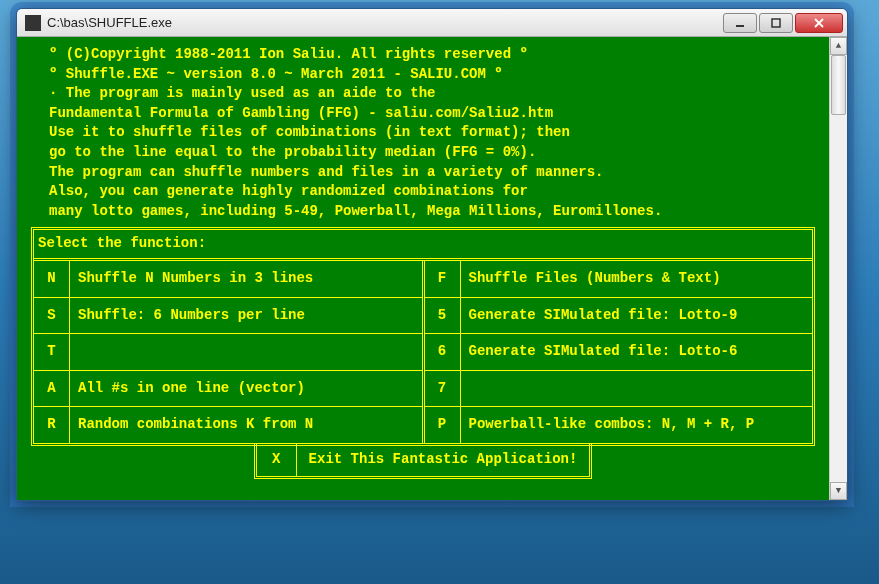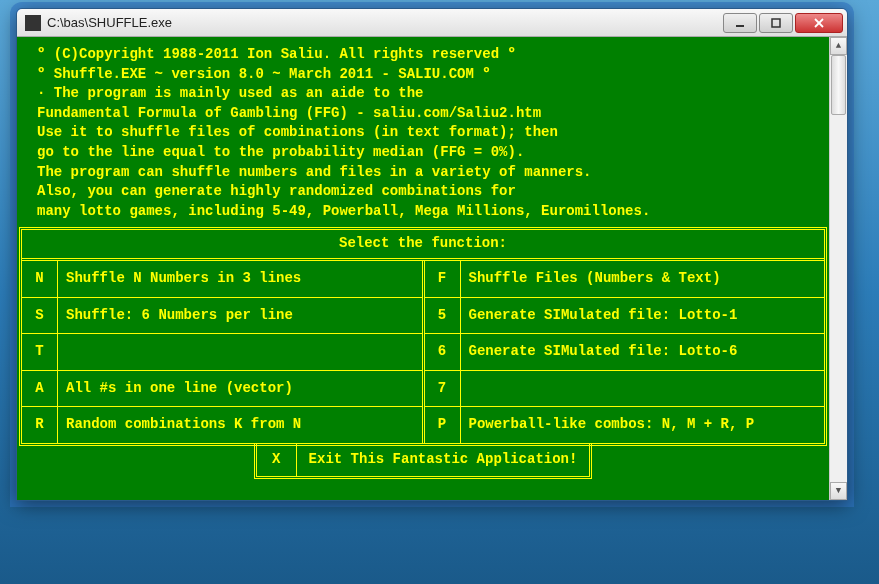--- a/index.html
+++ b/index.html
@@ -77,21 +77,21 @@
     position: absolute;
     top: 28px;
     left: 0;
     right: 18px;
     bottom: 0;
     background: #008000;
     color: #ffff00;
     font-family: 'Courier New', monospace;
     font-size: 14px;
     font-weight: bold;
-    padding: 8px 2px;
+    padding: 8px 14px;
     line-height: 1.4;
     overflow: hidden;
   }
   .scrollbar {
     position: absolute;
     top: 28px;
     right: 0;
     bottom: 0;
     width: 18px;
     background: #f0f0f0;
@@ -120,21 +120,21 @@
     border-radius: 2px;
   }
   .intro-line { padding-left: 18px; white-space: pre; }
   .dos-table {
     border: 3px double #ffff00;
     margin-top: 6px;
     border-collapse: separate;
     width: 100%;
   }
   .table-header {
-    text-align: center;
+    text-align: left;
     border-bottom: 3px double #ffff00;
     padding: 4px;
   }
   .menu-grid {
     display: flex;
   }
   .menu-col {
     flex: 1;
   }
   .menu-col.left { border-right: 3px double #ffff00; }
@@ -237,21 +237,21 @@
             <div class="menu-desc">Random combinations K from N</div>
           </div>
         </div>
         <div class="menu-col">
           <div class="menu-row">
             <div class="menu-key">F</div>
             <div class="menu-desc">Shuffle Files (Numbers &amp; Text)</div>
           </div>
           <div class="menu-row">
             <div class="menu-key">5</div>
-            <div class="menu-desc">Generate SIMulated file: Lotto-1</div>
+            <div class="menu-desc">Generate SIMulated file: Lotto-9</div>
           </div>
           <div class="menu-row">
             <div class="menu-key">6</div>
             <div class="menu-desc">Generate SIMulated file: Lotto-6</div>
           </div>
           <div class="menu-row">
             <div class="menu-key">7</div>
           </div>
           <div class="menu-row">
             <div class="menu-key">P</div>

